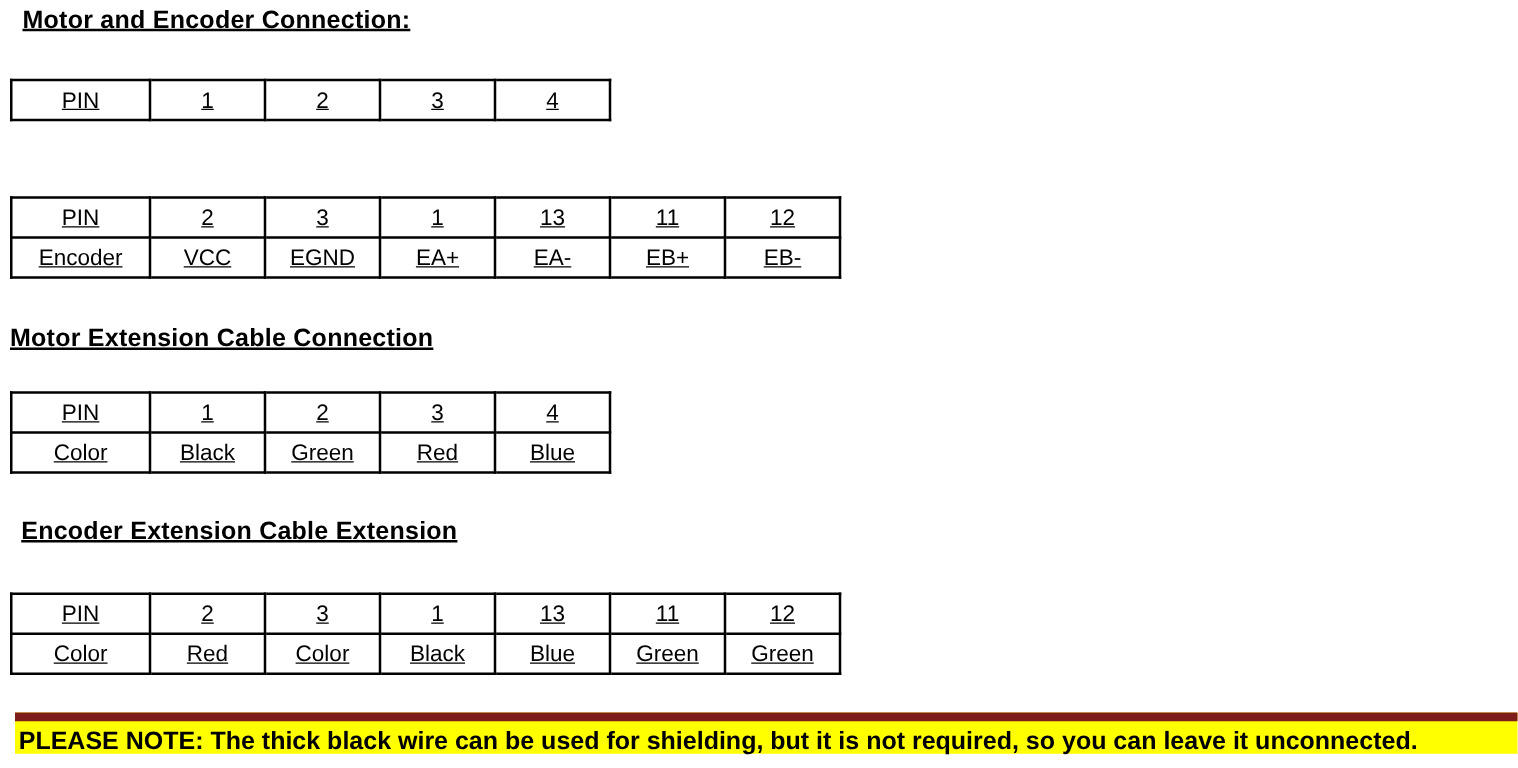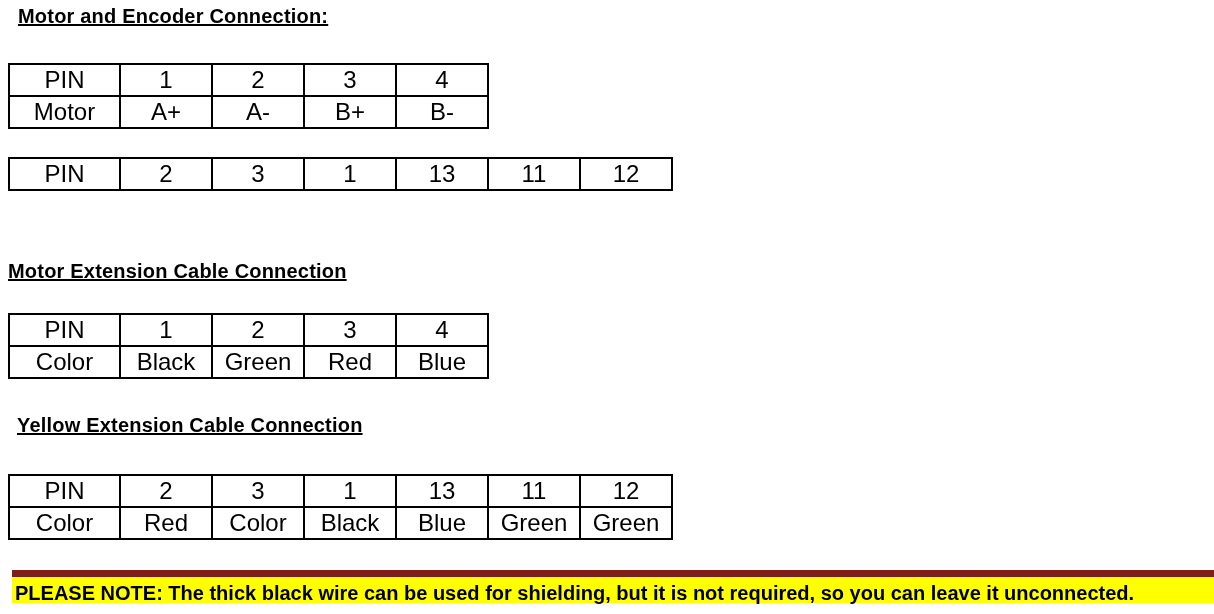--- a/index.html
+++ b/index.html
@@ -20,21 +20,22 @@
     text-decoration:underline;
   }
   #title        { left:18px; top:5px;   }
   #h-motor-ext  { left:8px; top:260px; }
   #h-enc-ext    { left:17px; top:414px; }
 
   table.pin-table {
     position:absolute;
     border-collapse:collapse;
     table-layout:fixed;
-    font-size:24px;
+    font-size:18px;
+    text-decoration:underline;
   }
   table.pin-table td {
     border:2px solid #000000;
     text-align:center;
     vertical-align:middle;
     height:32px;
     line-height:1;
     overflow:hidden;
     white-space:nowrap;
   }
@@ -77,27 +78,20 @@
       <col class="c-std">
     </colgroup>
   <tbody>
     <tr>
       <td>PIN</td>
       <td>1</td>
       <td>2</td>
       <td>3</td>
       <td>4</td>
     </tr>
-    <tr>
-      <td>Motor</td>
-      <td>A+</td>
-      <td>A-</td>
-      <td>B+</td>
-      <td>B-</td>
-    </tr>
   </tbody>
 </table>
 
 <table id="t-encoder" class="pin-table">
   <colgroup>
       <col class="c-first">
       <col class="c-std">
       <col class="c-std">
       <col class="c-std">
       <col class="c-std">
@@ -106,20 +100,29 @@
     </colgroup>
   <tbody>
     <tr>
       <td>PIN</td>
       <td>2</td>
       <td>3</td>
       <td>1</td>
       <td>13</td>
       <td>11</td>
       <td>12</td>
+    </tr>
+    <tr>
+      <td>Encoder</td>
+      <td>VCC</td>
+      <td>EGND</td>
+      <td>EA+</td>
+      <td>EA-</td>
+      <td>EB+</td>
+      <td>EB-</td>
     </tr>
   </tbody>
 </table>
 
 <div id="h-motor-ext" class="doc-heading">Motor Extension Cable Connection</div>
 
 <table id="t-motor-ext" class="pin-table">
   <colgroup>
       <col class="c-first">
       <col class="c-std">
@@ -138,21 +141,21 @@
     <tr>
       <td>Color</td>
       <td>Black</td>
       <td>Green</td>
       <td>Red</td>
       <td>Blue</td>
     </tr>
   </tbody>
 </table>
 
-<div id="h-enc-ext" class="doc-heading">Yellow Extension Cable Connection</div>
+<div id="h-enc-ext" class="doc-heading">Encoder Extension Cable Extension</div>
 
 <table id="t-enc-ext" class="pin-table">
   <colgroup>
       <col class="c-first">
       <col class="c-std">
       <col class="c-std">
       <col class="c-std">
       <col class="c-std">
       <col class="c-std">
       <col class="c-std">

